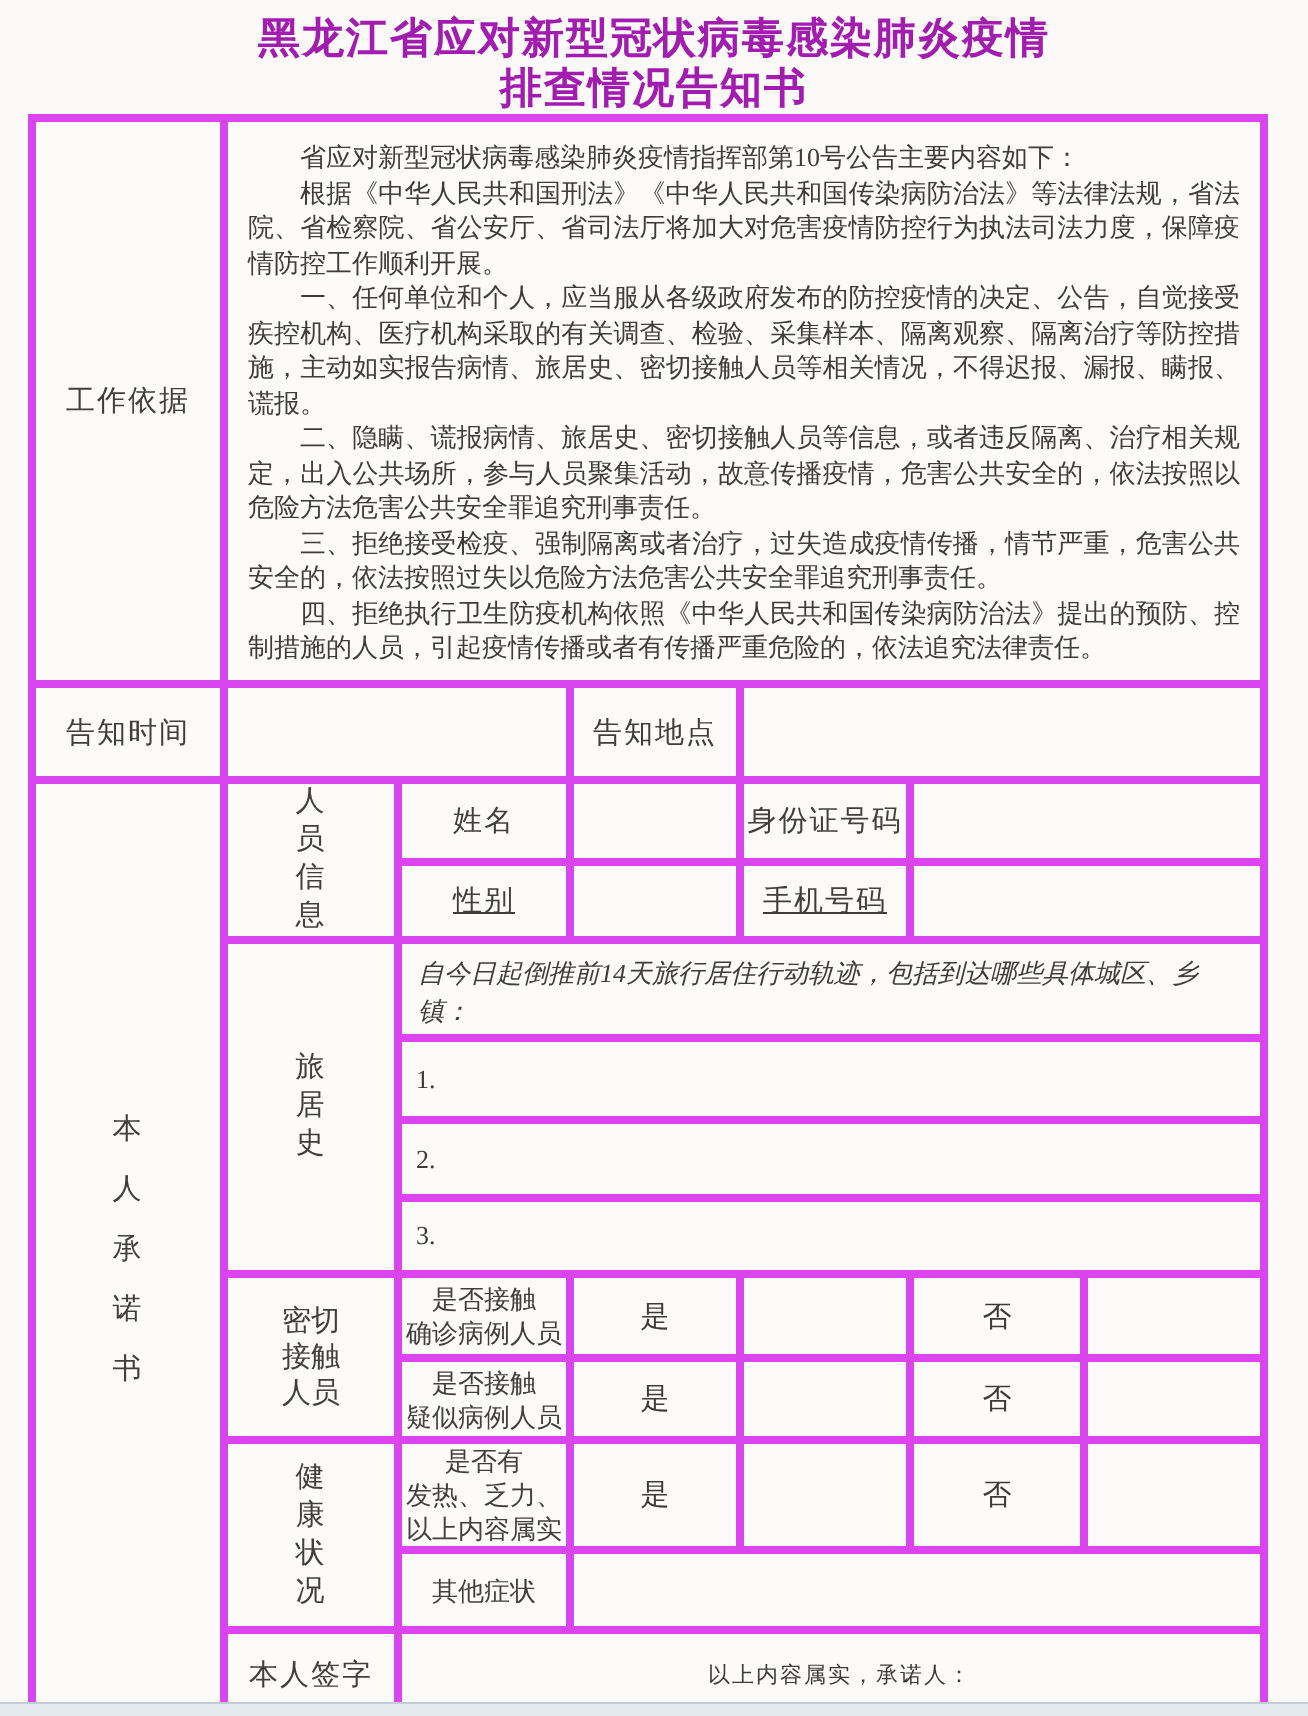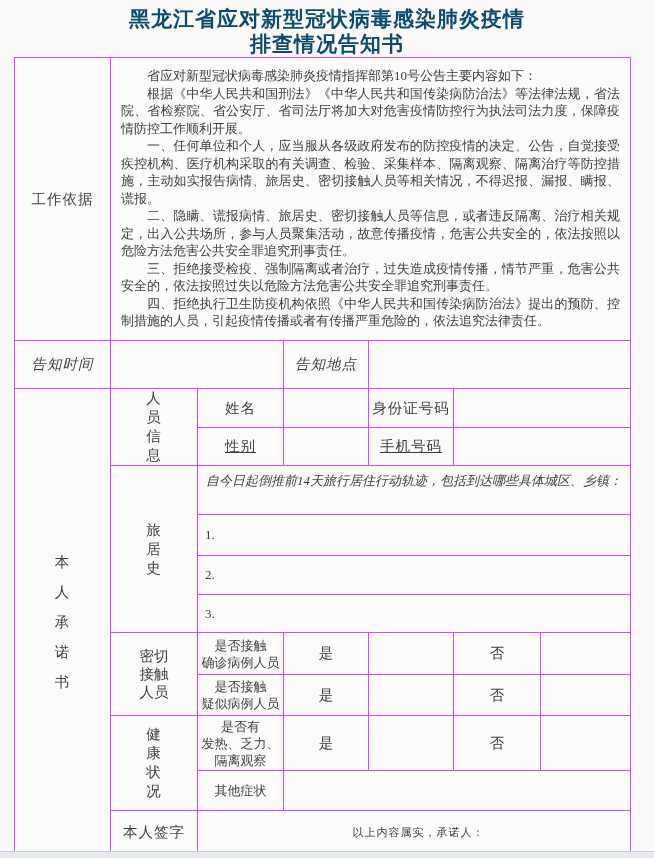--- a/index.html
+++ b/index.html
@@ -5,30 +5,30 @@
   * { margin: 0; padding: 0; box-sizing: border-box; }
   html, body { width: 654px; height: 858px; overflow: hidden; }
   body {
     background: #fbfaf8;
     font-family: "Liberation Serif", "DejaVu Serif", serif;
     color: #3b3b3b;
     position: relative;
   }
   .title-wrap { text-align: center; padding-top: 7px; line-height: 25px; }
   .title-line {
-    font-size: 21px; font-weight: bold; color: #0c4a6e; letter-spacing: 1px;
+    font-size: 21px; font-weight: bold; color: #a21caf; letter-spacing: 1px;
   }
   table.form {
     position: absolute; left: 14px; top: 57px;
     width: 616px; border-collapse: collapse; table-layout: fixed;
     background: #fcfbf9;
   }
-  td { border: 1px solid #d946ef; vertical-align: middle; overflow: hidden; }
+  td { border: 4px solid #d946ef; vertical-align: middle; overflow: hidden; }
   .r-basis   { height: 283px; }
-  .r-time    { height: 48px; font-style: italic; }
+  .r-time    { height: 48px; }
   .r-pname   { height: 38px; }
   .r-pgender { height: 37px; text-decoration: underline; }
   .r-tintro  { height: 49px; }
   .r-t1 { height: 41px; } .r-t2 { height: 39px; } .r-t3 { height: 38px; }
   .r-c1 { height: 42px; } .r-c2 { height: 41px; }
   .r-h1 { height: 55px; } .r-h2 { height: 40px; }
   .r-sign { height: 44px; }
   .lbl {
     text-align: center; font-size: 14.5px; color: #3f3f3f; letter-spacing: 1px;
   }
@@ -151,21 +151,21 @@
     <td class="blank"></td>
   </tr>
 
   <tr class="r-h1">
     <td class="lbl vlbl" rowspan="2">健
 康
 状
 况</td>
     <td class="lbl sublbl">是否有
 发热、乏力、
-隔离观察</td>
+以上内容属实</td>
     <td class="yn">是</td>
     <td class="blank"></td>
     <td class="yn">否</td>
     <td class="blank"></td>
   </tr>
   <tr class="r-h2">
     <td class="lbl sublbl">其他症状</td>
     <td class="blank" colspan="4"></td>
   </tr>
 

